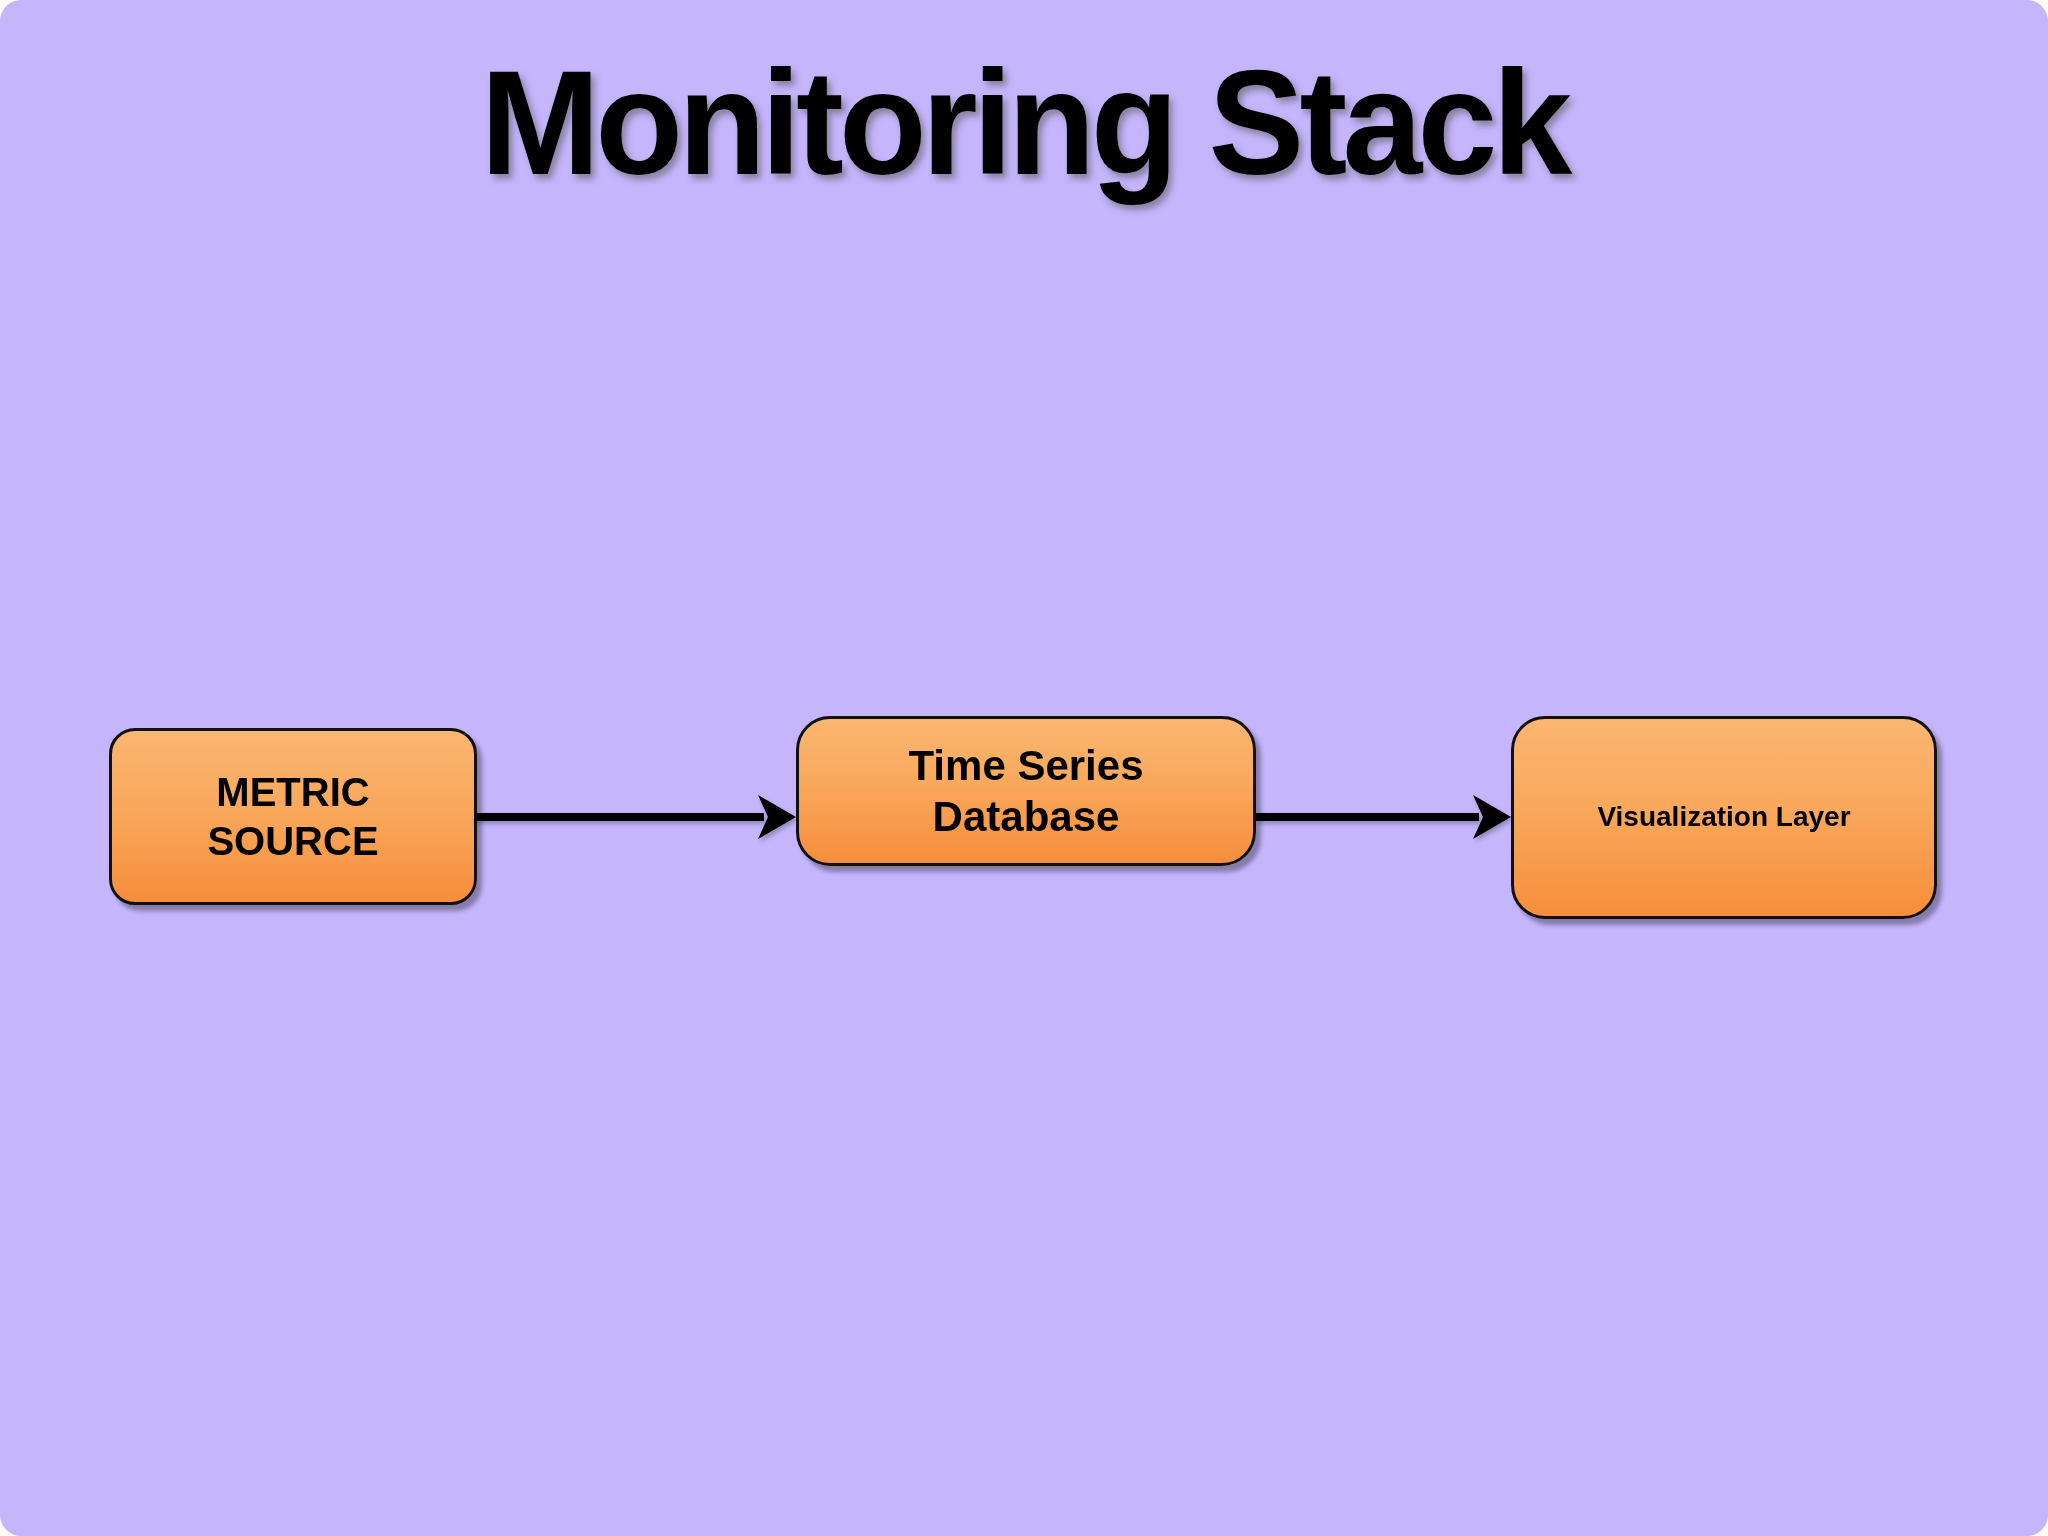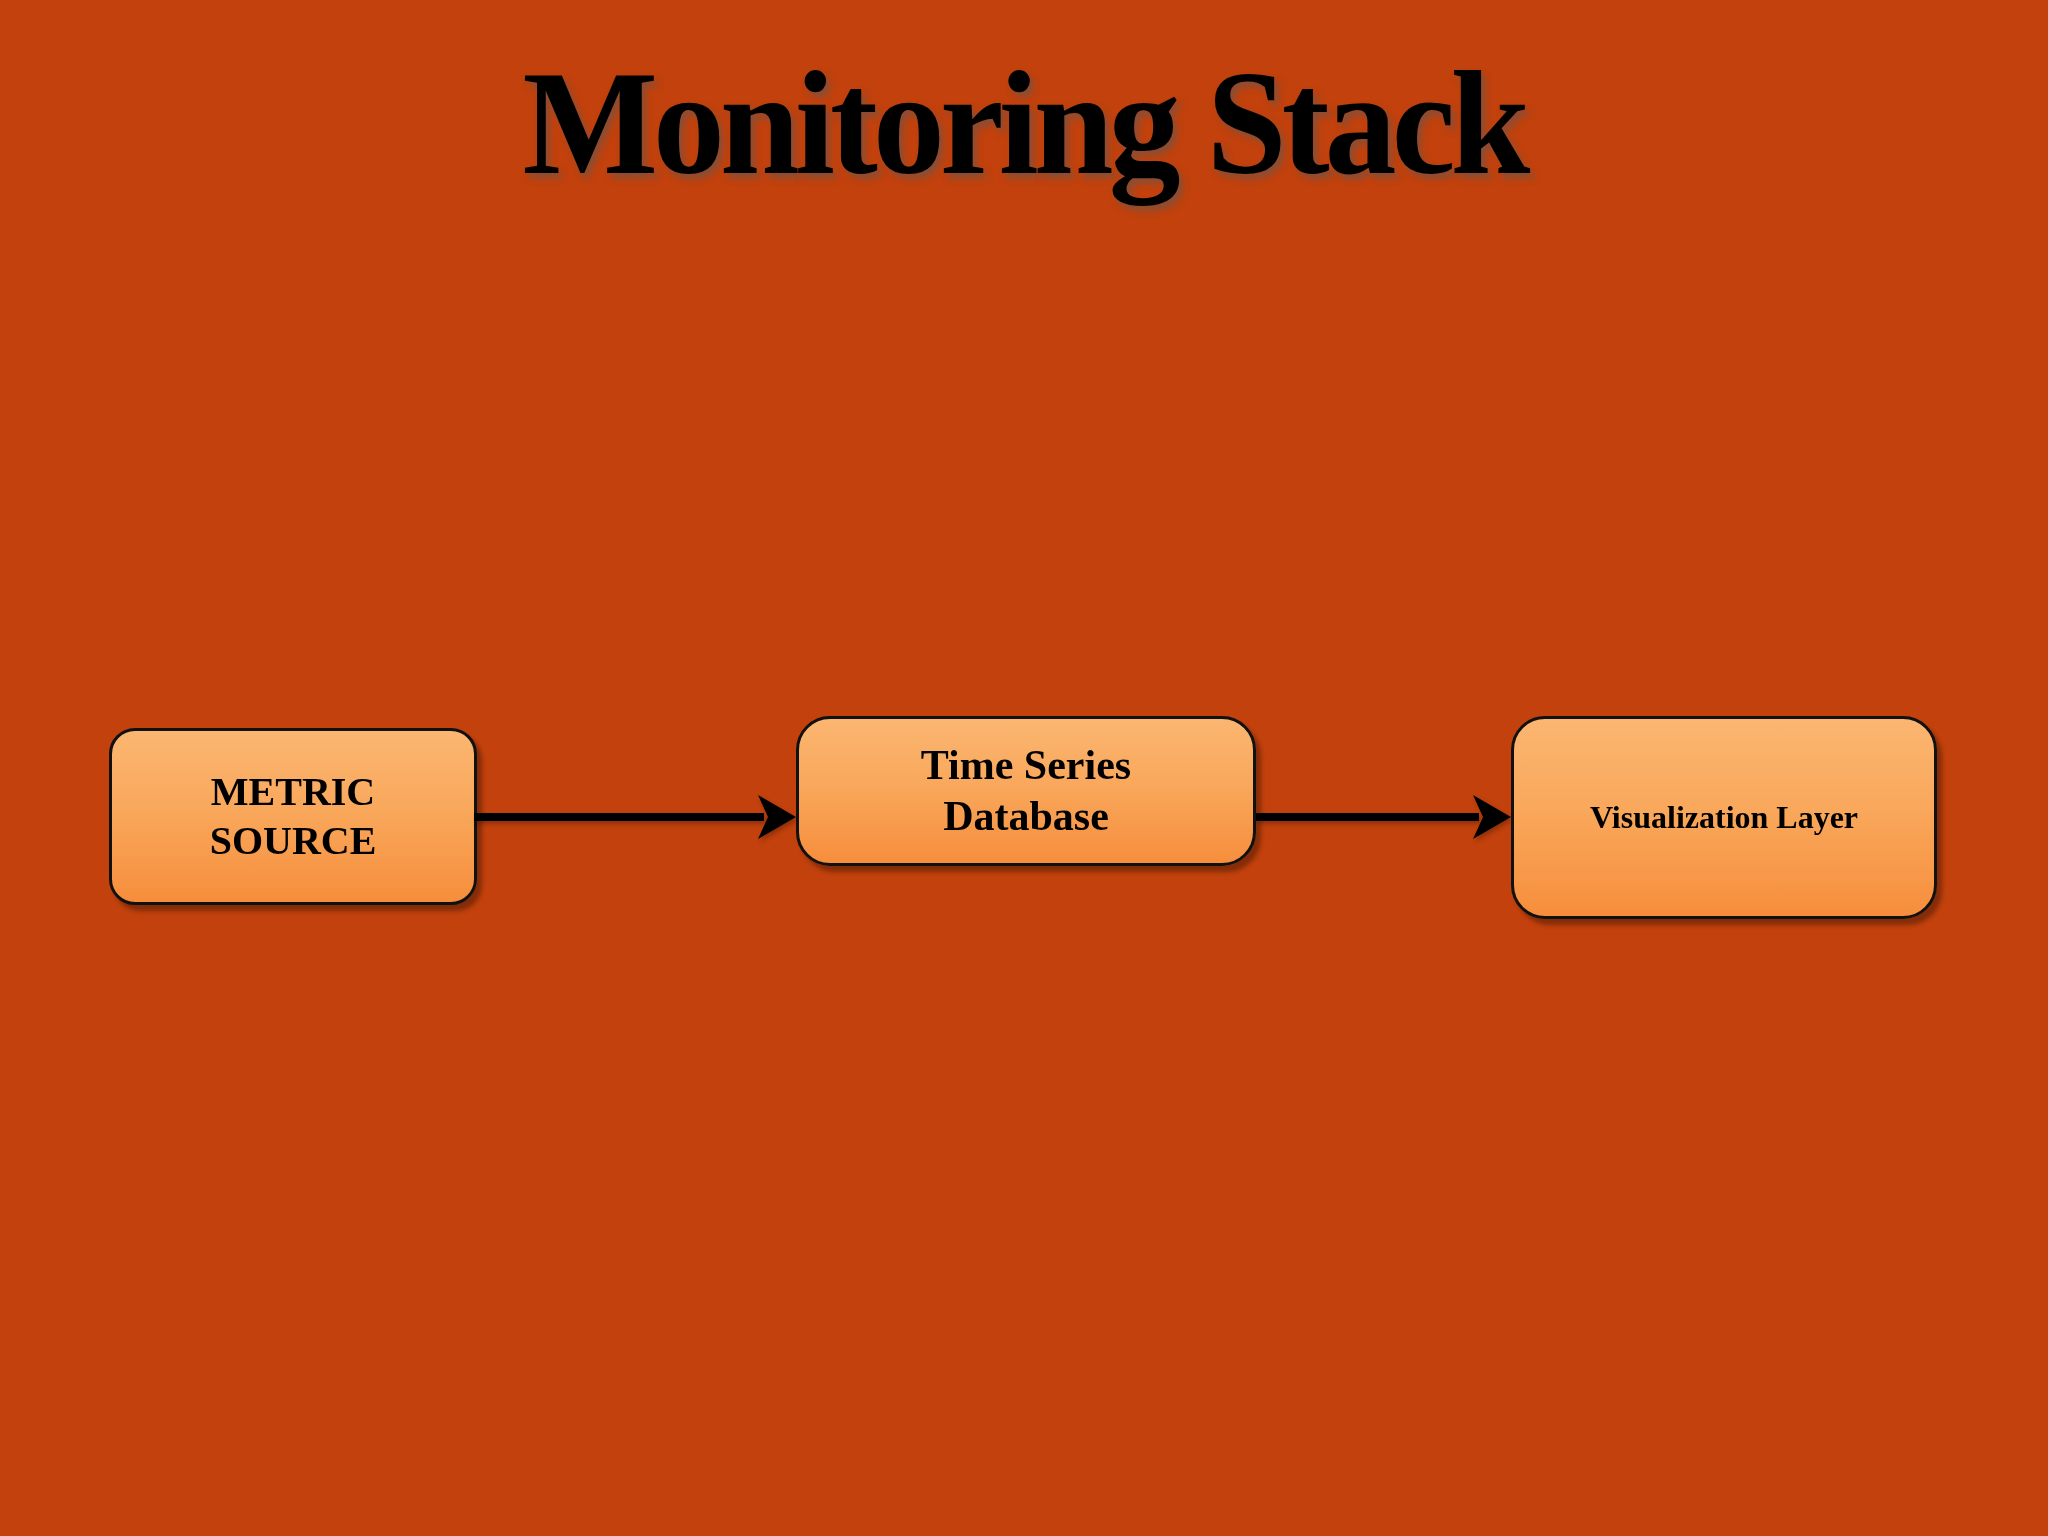--- a/index.html
+++ b/index.html
@@ -4,23 +4,24 @@
 <style>
   html, body {
     margin: 0;
     padding: 0;
     background: #ffffff;
   }
   .canvas {
     position: relative;
     width: 2048px;
     height: 1536px;
-    background: #c2410c;
+    background: #c4b5fd;
     overflow: hidden;
-    font-family: Liberation Serif, serif;
+    font-family: Liberation Sans, sans-serif;
+    border-radius: 21px;
   }
   .title {
     position: absolute;
     top: 49px;
     left: 0;
     width: 100%;
     text-align: center;
     font-size: 148px;
     line-height: 148px;
     font-weight: 700;
@@ -58,21 +59,21 @@
     width: 460px; height: 150px;
     border-radius: 34px;
     text-align: center;
   }
   #node-time-series-database .node-label { font-size: 42px; }
   #node-visualization-layer {
     left: 1511px; top: 716px;
     width: 426px; height: 203px;
     border-radius: 34px;
   }
-  #node-visualization-layer .node-label { font-size: 32px; }
+  #node-visualization-layer .node-label { font-size: 28px; }
   .arrow {
     position: absolute;
     top: 783px;
     height: 68px;
     filter: drop-shadow(2px 3px 2px rgba(0,0,0,0.25));
   }
   #arrow-1 { left: 474px; width: 322px; }
   #arrow-2 { left: 1256px; width: 255px; }
   .arrow svg { display: block; width: 100%; height: 100%; }
 </style>

